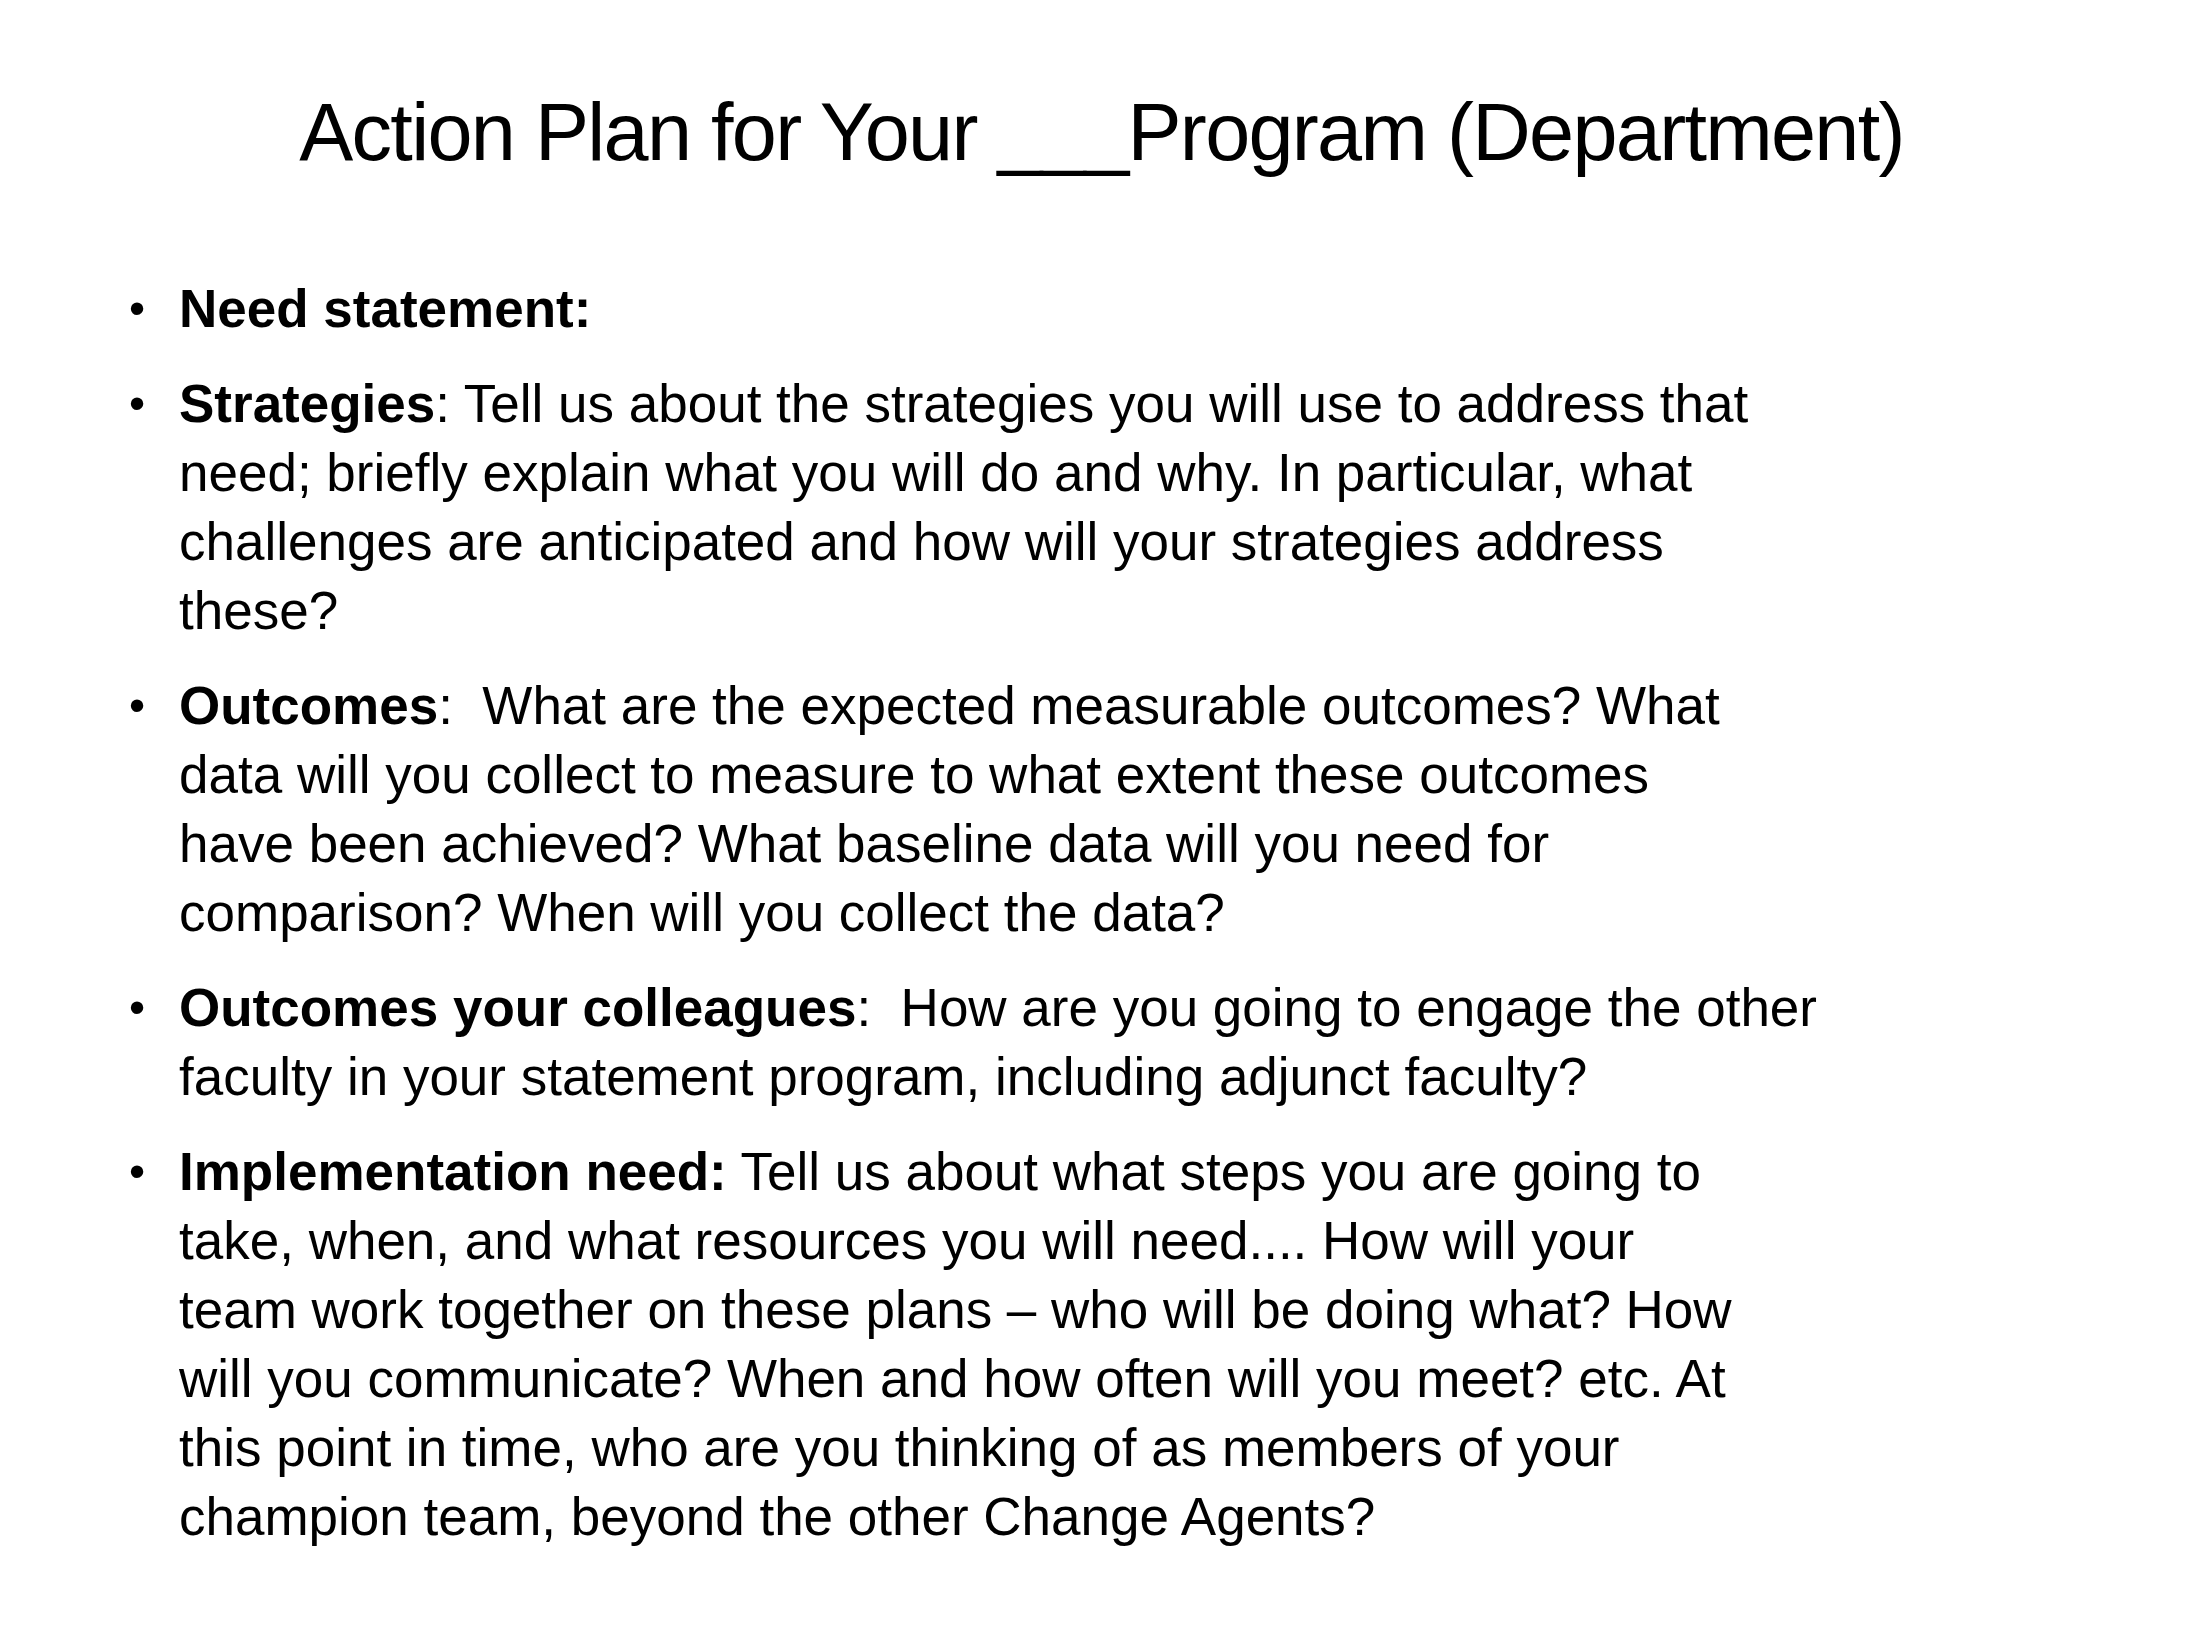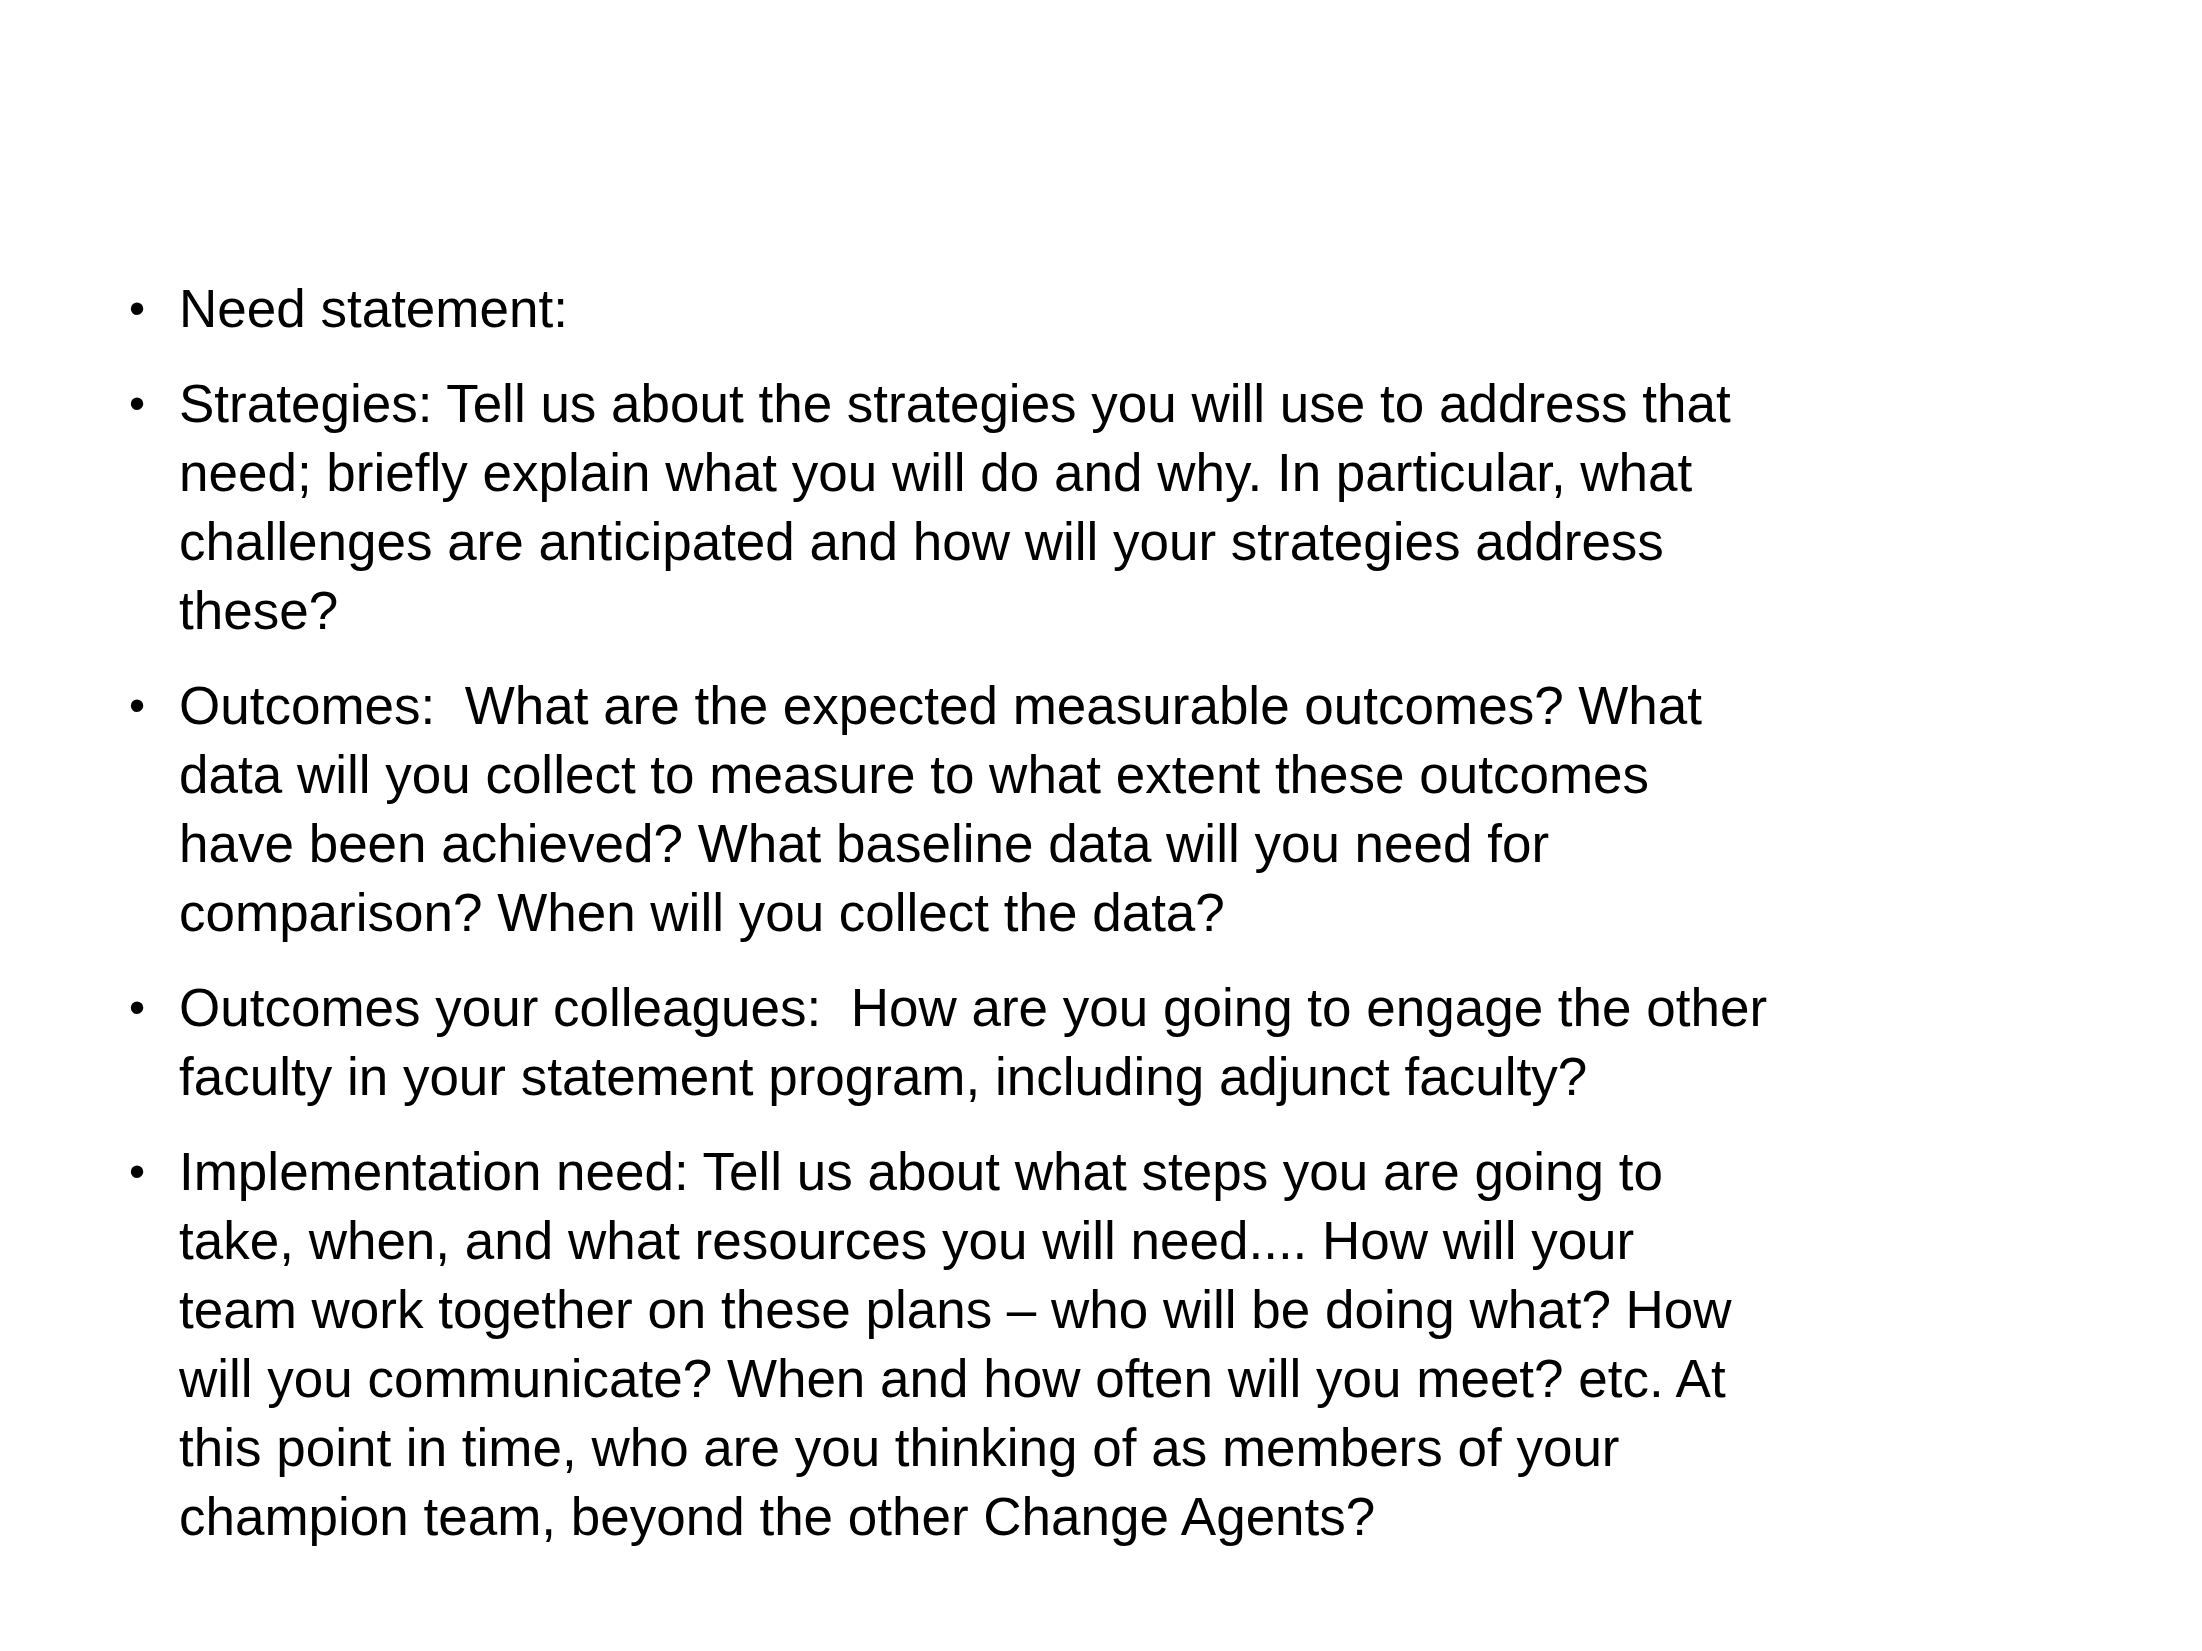--- a/index.html
+++ b/index.html
@@ -39,26 +39,27 @@
   }
   .marker {
     flex: 0 0 50px;
     font-size: 46px;
     line-height: 69px;
   }
   .btext {
     flex: 1 1 auto;
     white-space: pre-wrap;
   }
-  .lead { font-weight: 400; }
+  .lead { font-weight: 700; }
 </style>
 </head>
 <body>
 
 <div class="slide">
+  <div class="title">Action Plan for Your ___Program (Department)</div>
 
   <div class="content">
 
     <div class="bullet">
       <span class="marker">•</span>
       <span class="btext"><span class="lead">Need statement:</span><span></span></span>
     </div>
 
     <div class="bullet">
       <span class="marker">•</span>

